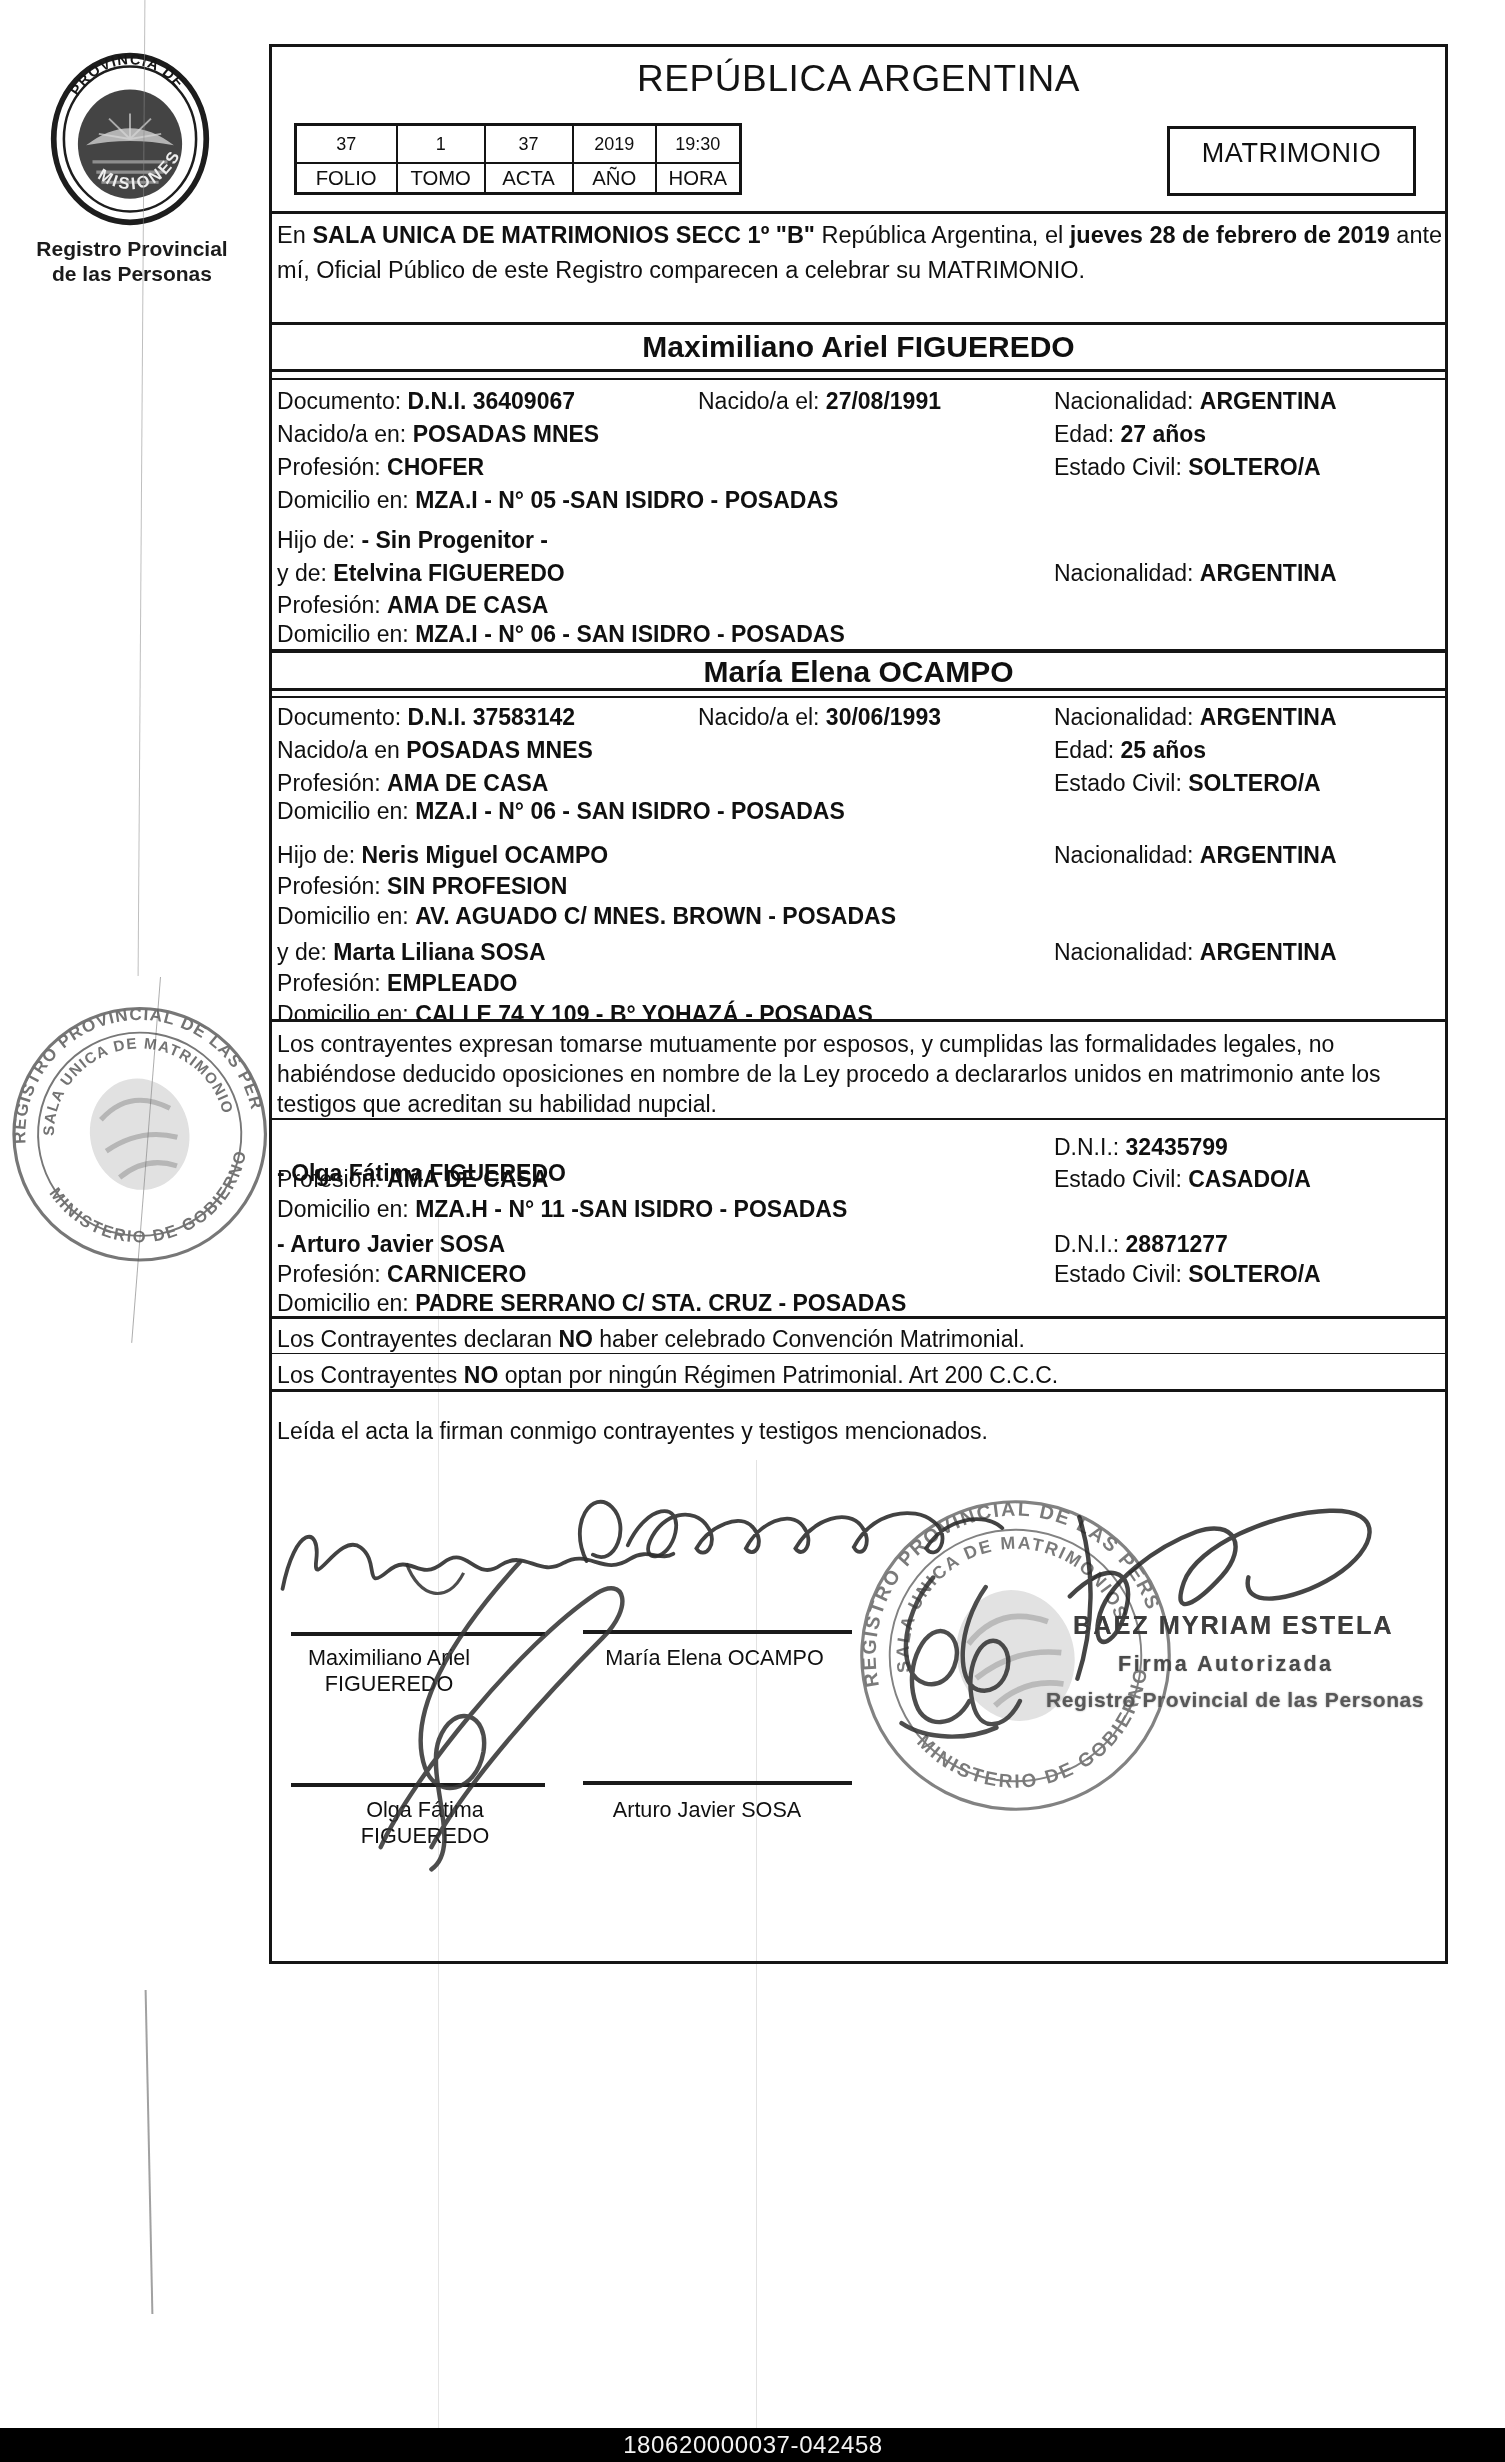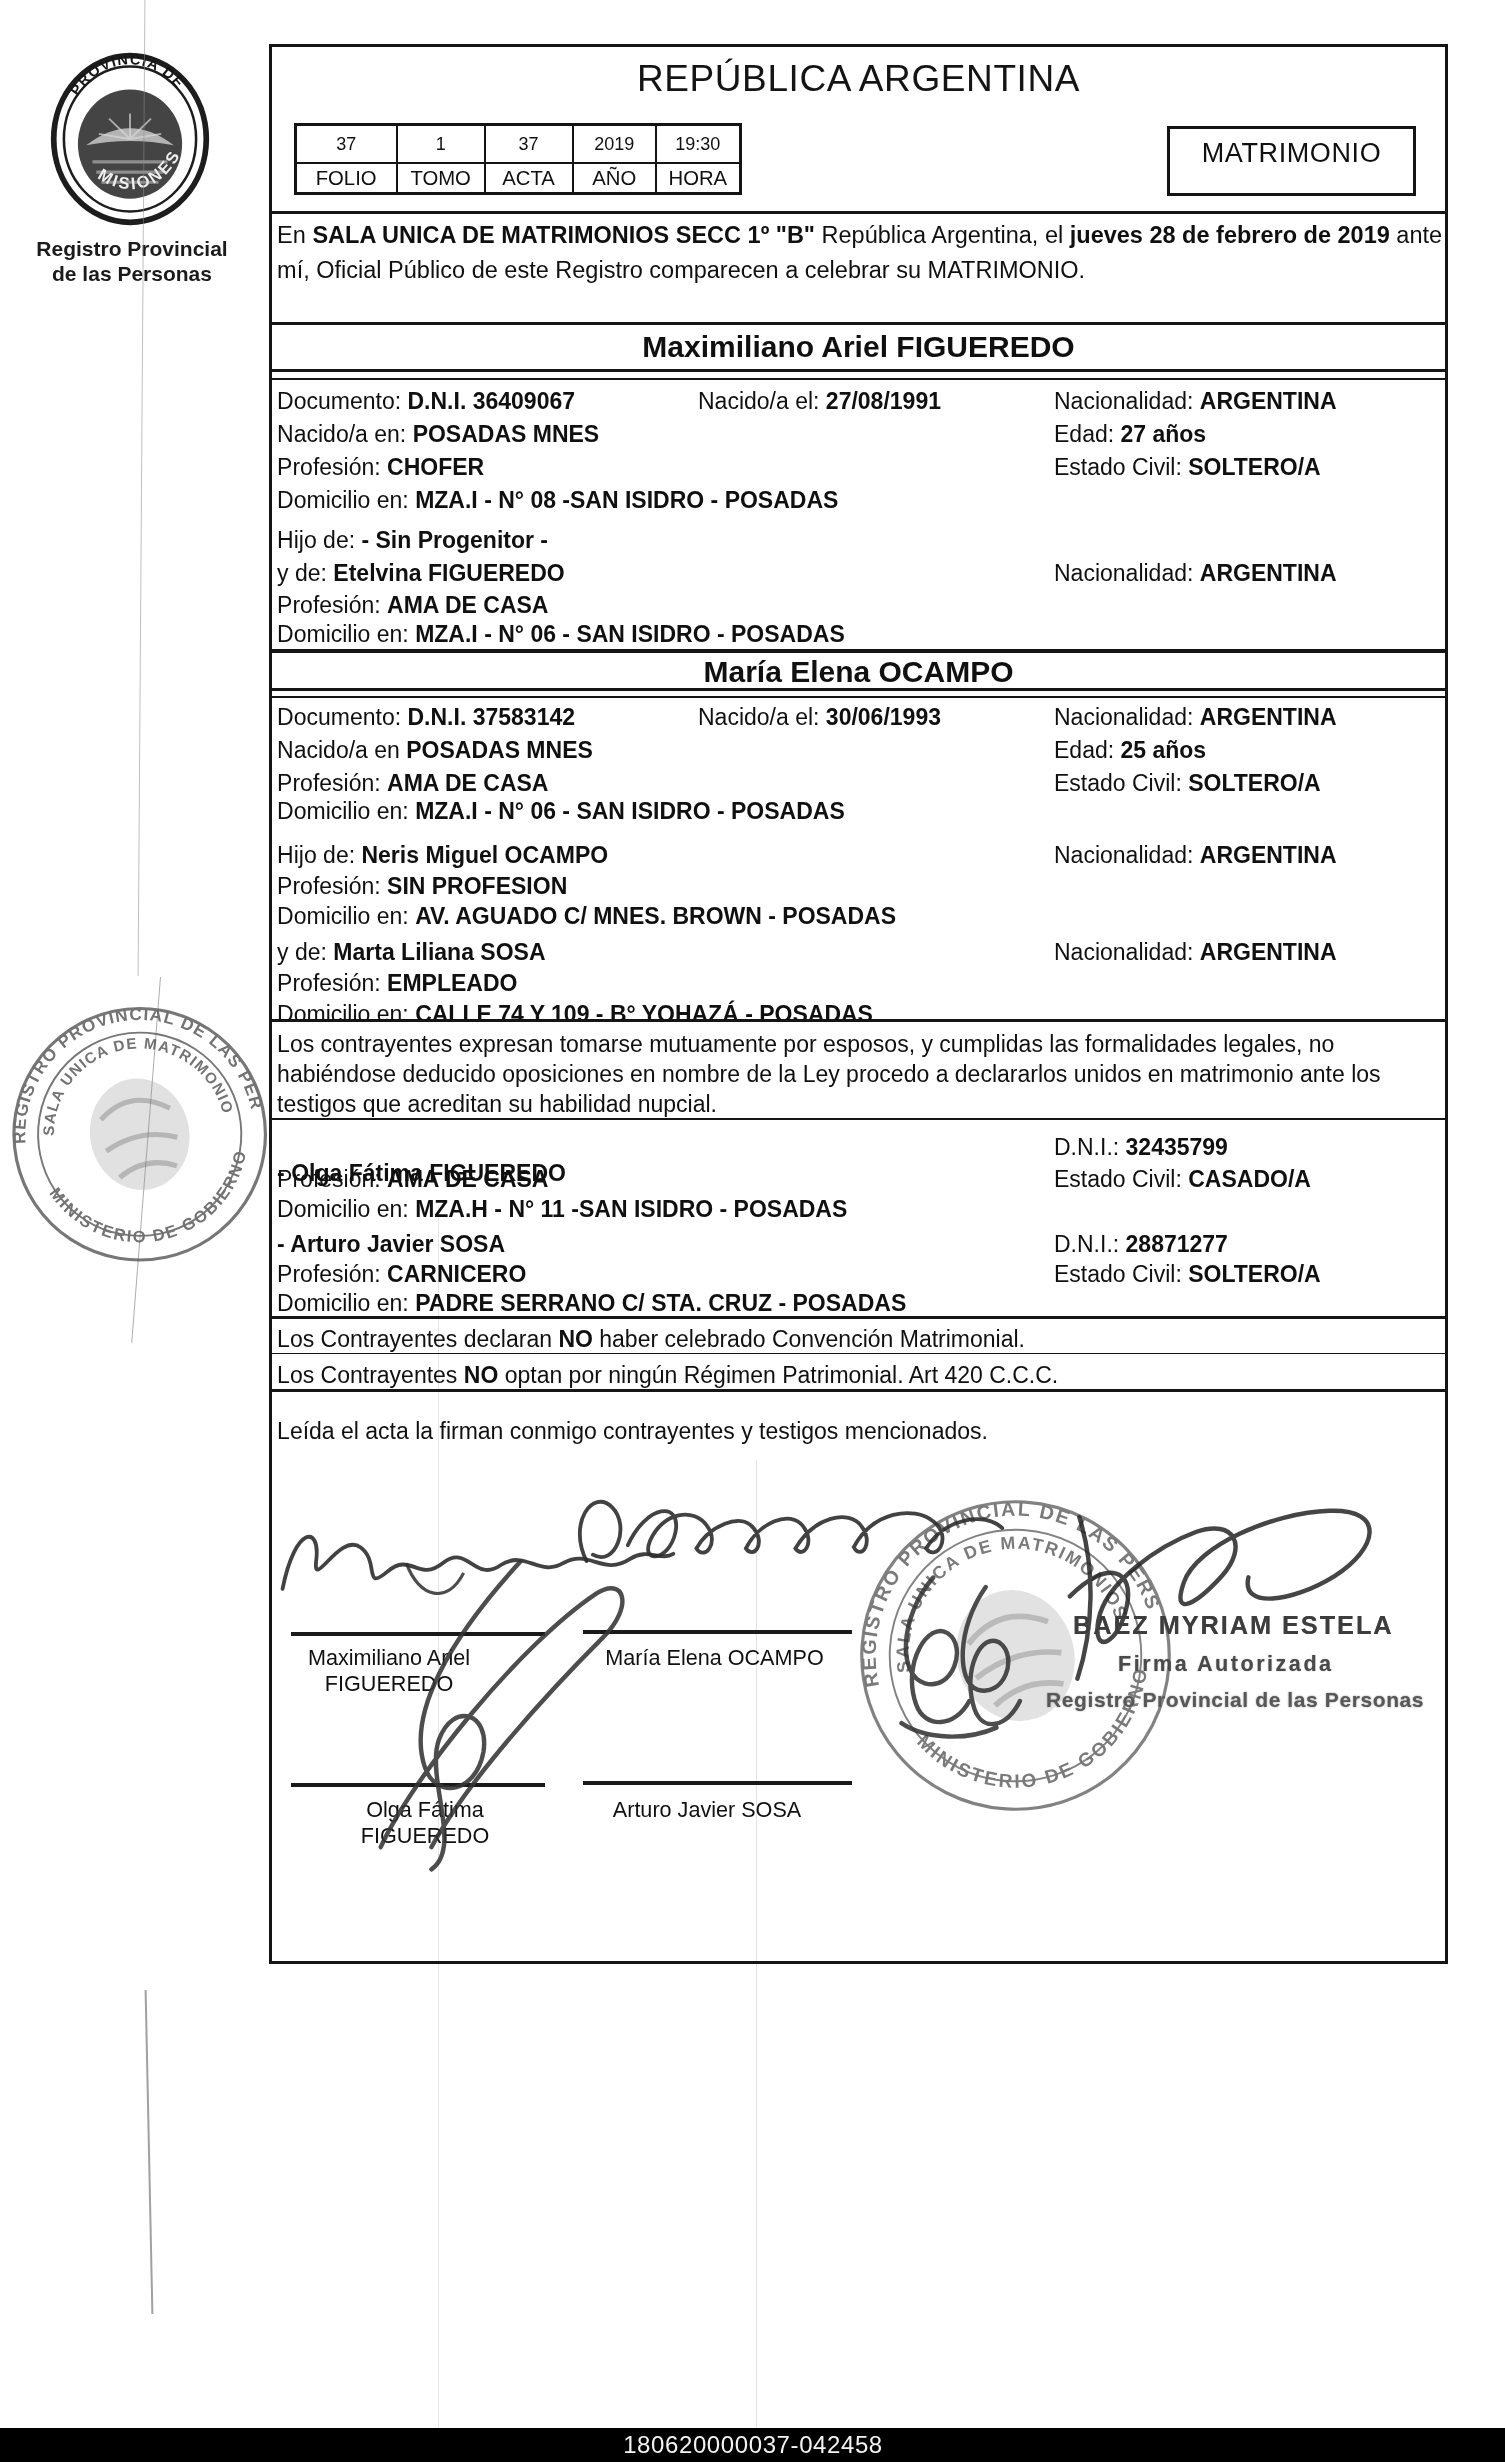--- a/index.html
+++ b/index.html
@@ -143,21 +143,21 @@
     <div class="hr" style="top:322px;height:3.2px;"></div>
     <div class="hr" style="top:331px;height:1.9px;"></div>
 
     <div class="row" style="top:341px;"><span>Documento: </span><span class="b">D.N.I. 36409067</span></div>
     <div class="rowmid" style="top:341px;"><span>Nacido/a el: </span><span class="b">27/08/1991</span></div>
     <div class="rowr" style="top:341px;"><span>Nacionalidad: </span><span class="b">ARGENTINA</span></div>
     <div class="row" style="top:374px;"><span>Nacido/a en: </span><span class="b">POSADAS MNES</span></div>
     <div class="rowr" style="top:374px;"><span>Edad: </span><span class="b">27 años</span></div>
     <div class="row" style="top:407px;"><span>Profesión: </span><span class="b">CHOFER</span></div>
     <div class="rowr" style="top:407px;"><span>Estado Civil: </span><span class="b">SOLTERO/A</span></div>
-    <div class="row" style="top:440px;"><span>Domicilio en: </span><span class="b">MZA.I - N° 08 -SAN ISIDRO - POSADAS</span></div>
+    <div class="row" style="top:440px;"><span>Domicilio en: </span><span class="b">MZA.I - N° 05 -SAN ISIDRO - POSADAS</span></div>
 
     <div class="row" style="top:480px;"><span>Hijo de: </span><span class="b">- Sin Progenitor -</span></div>
     <div class="row" style="top:513px;"><span>y de: </span><span class="b">Etelvina FIGUEREDO</span></div>
     <div class="rowr" style="top:513px;"><span>Nacionalidad: </span><span class="b">ARGENTINA</span></div>
     <div class="row" style="top:545px;"><span>Profesión: </span><span class="b">AMA DE CASA</span></div>
     <div class="row" style="top:574px;"><span>Domicilio en: </span><span class="b">MZA.I - N° 06 - SAN ISIDRO - POSADAS</span></div>
 
     <div class="hr" style="top:602px;height:4.4px;"></div>
     <div class="nameband" style="top:608px;">María Elena OCAMPO</div>
     <div class="hr" style="top:641px;height:3.2px;"></div>
@@ -193,21 +193,21 @@
 
     <div class="row b" style="top:1184px;">- Arturo Javier SOSA</div>
     <div class="rowr" style="top:1184px;"><span>D.N.I.: </span><span class="b">28871277</span></div>
     <div class="row" style="top:1214px;"><span>Profesión: </span><span class="b">CARNICERO</span></div>
     <div class="rowr" style="top:1214px;"><span>Estado Civil: </span><span class="b">SOLTERO/A</span></div>
     <div class="row" style="top:1243px;"><span>Domicilio en: </span><span class="b">PADRE SERRANO C/ STA. CRUZ - POSADAS</span></div>
 
     <div class="hr" style="top:1269px;height:3.2px;"></div>
     <div class="row" style="top:1279px;"><span>Los Contrayentes declaran </span><span class="b">NO</span><span> haber celebrado Convención Matrimonial.</span></div>
     <div class="hr" style="top:1306px;height:1.3px;"></div>
-    <div class="row" style="top:1315px;"><span>Los Contrayentes </span><span class="b">NO</span><span> optan por ningún Régimen Patrimonial. Art 420 C.C.C.</span></div>
+    <div class="row" style="top:1315px;"><span>Los Contrayentes </span><span class="b">NO</span><span> optan por ningún Régimen Patrimonial. Art 200 C.C.C.</span></div>
     <div class="hr" style="top:1342px;height:2.5px;"></div>
 
     <div class="row" style="top:1371px;">Leída el acta la firman conmigo contrayentes y testigos mencionados.</div>
 
     <div class="sigline" style="left:19px;top:1585px;width:254px;"></div>
     <div class="sigline" style="left:311px;top:1583px;width:269px;"></div>
     <div class="siglabel" style="left:22px;top:1598px;width:190px;">
       <div>Maximiliano Ariel</div>
       <div>FIGUEREDO</div>
     </div>

